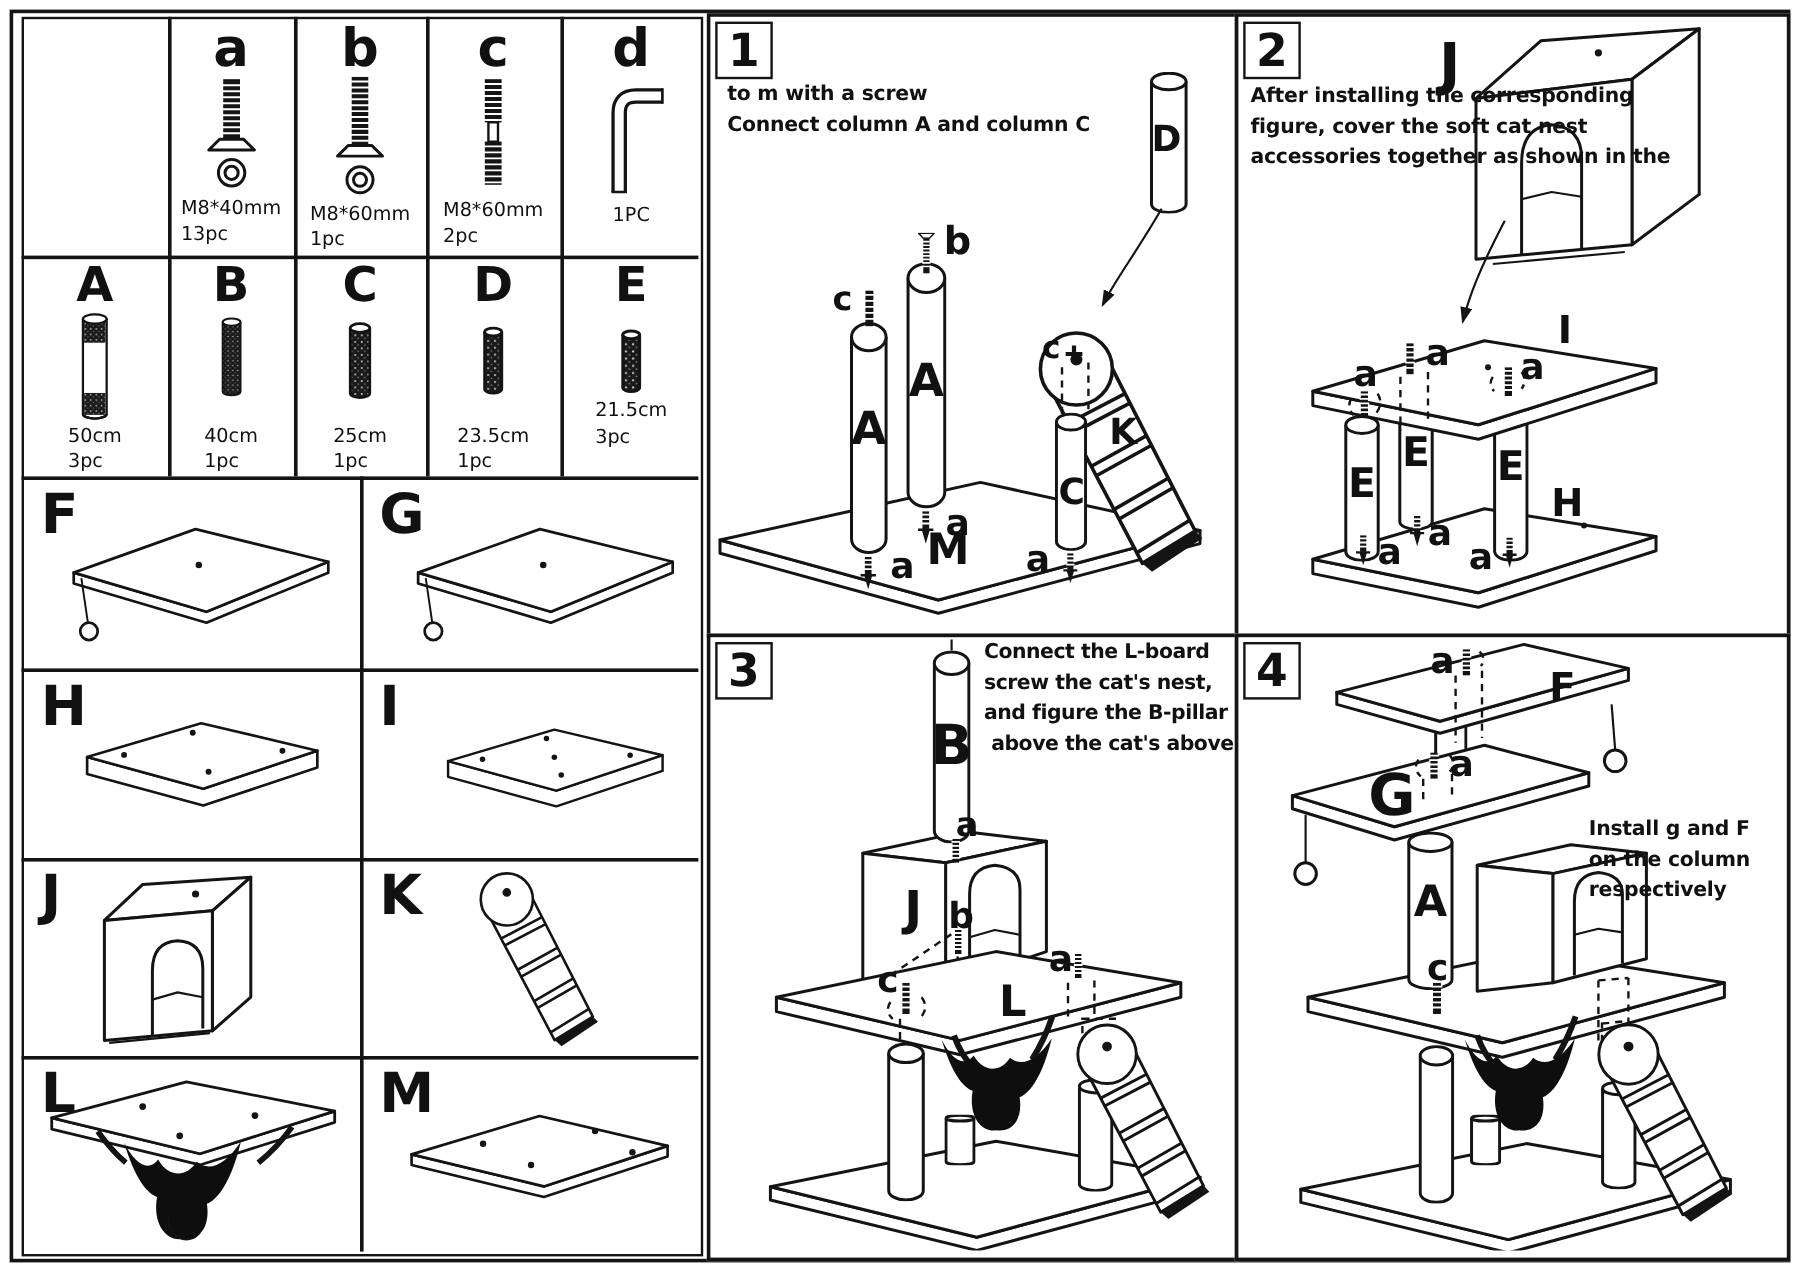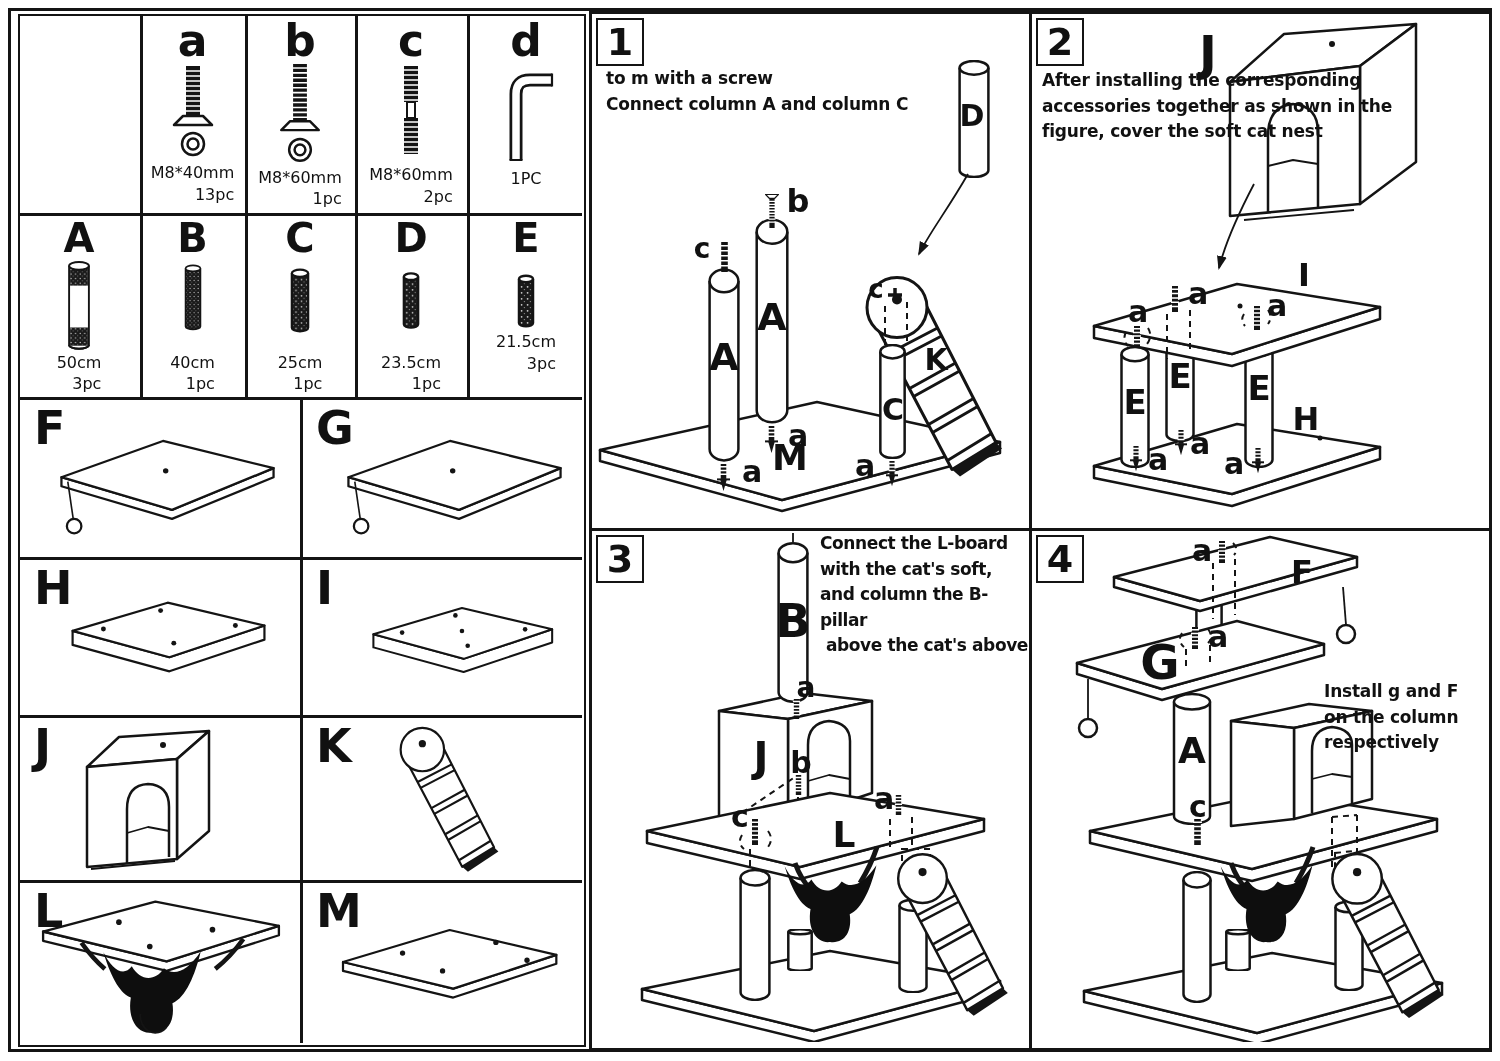--- a/index.html
+++ b/index.html
@@ -5,21 +5,21 @@
   html,body{margin:0;padding:0;background:#fff}
   .page{position:relative;width:1500px;height:1061px;background:#fff;overflow:hidden;
         font-family:"DejaVu Sans","Liberation Sans",sans-serif;color:#111}
   .outer-border{position:absolute;left:8px;top:8px;width:1478px;height:1038px;border:3px solid #141414}
   .tbl-border{position:absolute;left:18px;top:14px;width:564px;height:1029px;border:2.5px solid #141414}
   .ln{position:absolute;background:#141414}
   .cell{position:absolute;display:flex;flex-direction:column;align-items:center;justify-content:flex-start}
   .plab{font-size:44px;font-weight:bold;line-height:1.05}
   .clab{font-size:40px;font-weight:bold;line-height:1.05}
   .blab{position:absolute;left:14px;top:2px;font-size:46px;font-weight:bold}
-  .spec{font-size:16px;text-align:right;line-height:1.35;font-weight:500}
+  .spec{font-size:16px;text-align:left;line-height:1.35;font-weight:500}
   .bcell{position:absolute}
   .quad{position:absolute;border:3px solid #141414;background:#fff}
   .quad svg.diagram{position:absolute;left:0;top:0}
   .qbox{position:absolute;left:4px;top:4px;width:44px;height:44px;border:2.5px solid #141414;background:#fff;
         display:flex;align-items:center;justify-content:center;font-size:38px;font-weight:bold;z-index:3}
   .instr{position:absolute;font-size:17px;font-weight:700;letter-spacing:-0.2px;line-height:1.5;z-index:2}
   svg text{font-family:"DejaVu Sans","Liberation Sans",sans-serif;font-weight:bold;fill:#111;text-anchor:middle}
   .s{fill:none;stroke:#141414;stroke-width:2.5;stroke-linejoin:round}
   .sw{fill:#fff;stroke:#141414;stroke-width:2.5;stroke-linejoin:round}
   .sb{fill:#141414;stroke:none}
@@ -396,22 +396,22 @@
         <text x="126" y="456" font-size="30">a</text>
         <text x="168" y="440" font-size="30">a</text>
         <text x="202" y="460" font-size="30">a</text>
       </g>
     </svg>
     <div class="qbox">
         <span>2</span>
       </div>
     <div class="instr" style="left:10px;top:54px">
       <div>After installing the corresponding</div>
+      <div>figure, cover the soft cat nest</div>
       <div>accessories together as shown in the</div>
-      <div>figure, cover the soft cat nest</div>
     </div>
   </div>
 
   <div class="quad" style="left:589px;top:528px;width:437px;height:517px">
     <svg class="diagram" width="431" height="511" viewBox="0 0 431 511">
       <g>
         <polygon points="127,180 211,162 280,170 196,188" class="sw"></polygon>
         <polygon points="196,188 280,170 280,262 196,290" class="sw"></polygon>
         <polygon points="127,180 196,188 196,290 127,298" class="sw"></polygon>
         <path d="M216,284 L216,214 Q216,192 237,190 Q258,192 258,210 L258,272" class="s"></path>
@@ -464,22 +464,22 @@
         <text x="148" y="296" font-size="30">c</text>
         <text x="252" y="316" font-size="36">L</text>
         <text x="292" y="278" font-size="30">a</text>
       </g>
     </svg>
     <div class="qbox">
         <span>3</span>
       </div>
     <div class="instr" style="left:228px;top:0;letter-spacing:-0.4px">
       <div>Connect the L-board</div>
-      <div>with the cat's soft,</div>
-      <div>and column the B-pillar</div>
+      <div>screw the cat's nest,</div>
+      <div>and figure the B-pillar</div>
       <div style="padding-left:6px">above the cat's above</div>
     </div>
   </div>
 
   <div class="quad" style="left:1029px;top:528px;width:457px;height:517px">
     <svg class="diagram" width="451" height="511" viewBox="0 0 451 511">
       <use href="#cyl" x="163" y="60" width="28" height="44"></use>
       <g>
         <path d="M82,46 L82,56 L168,80 L325,36 L325,26 L168,70 Z" class="sw"></path>
         <polygon points="82,46 238,6 325,26 168,70" class="sw"></polygon>

